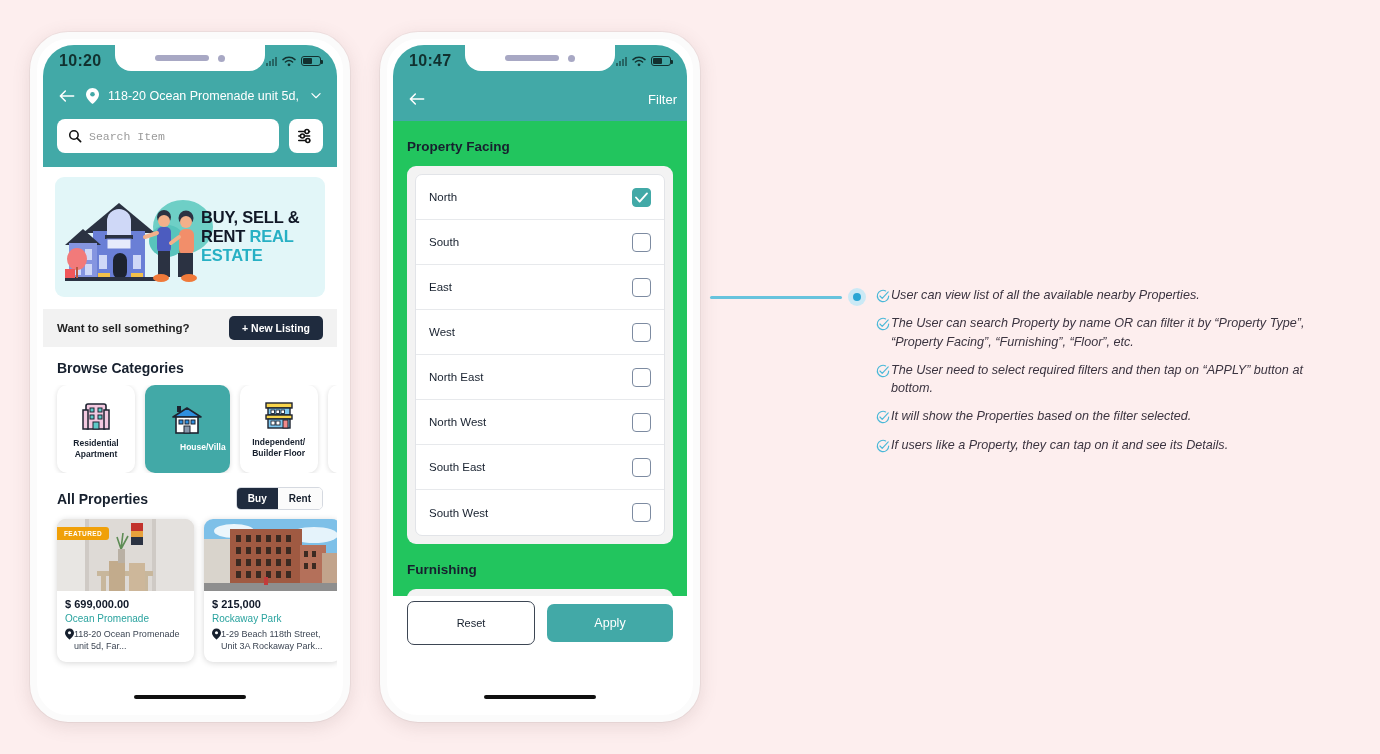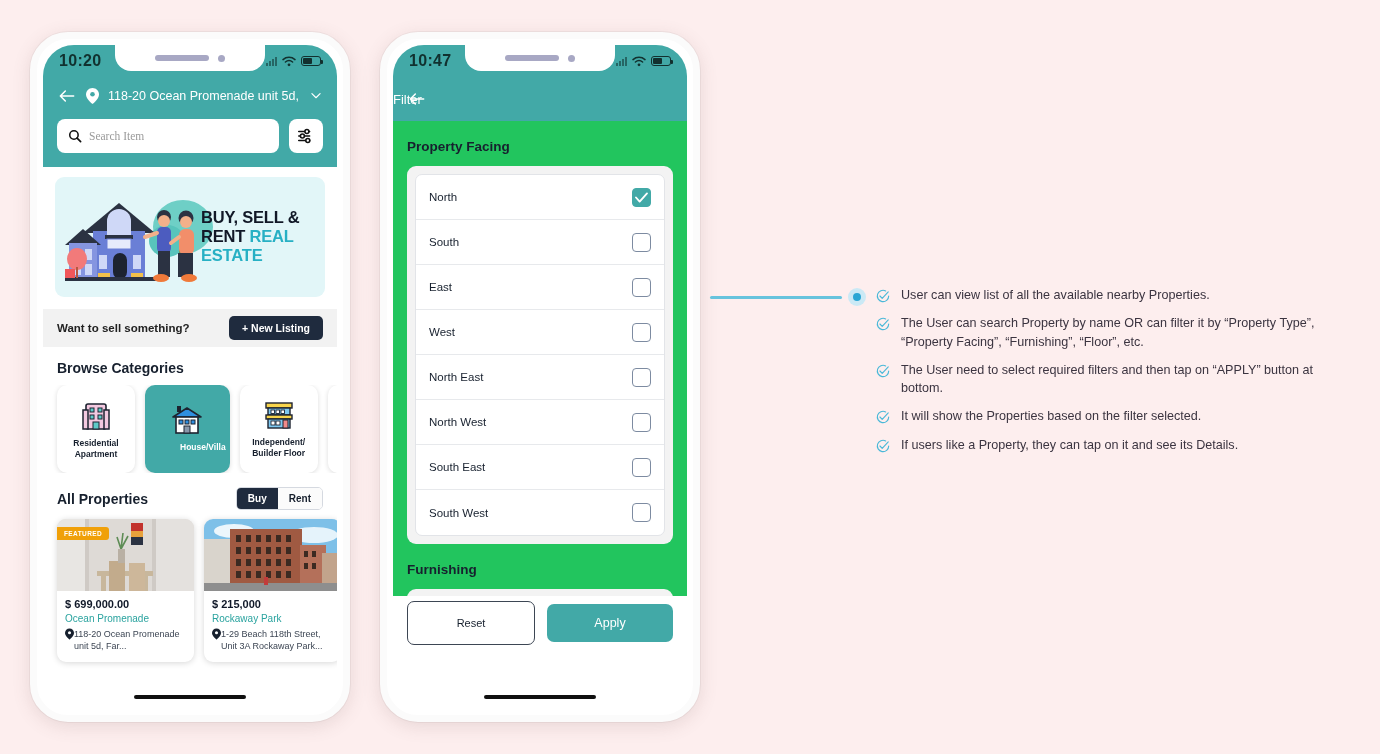--- a/index.html
+++ b/index.html
@@ -63,21 +63,21 @@
   .back-arrow { width:20px; height:20px; flex:0 0 auto; }
   .loc-text { font-size: 12.5px; flex:1; white-space:nowrap; overflow:hidden; }
   .chev { width:14px; height:14px; flex:0 0 auto; }
   .search-row { display:flex; align-items:center; gap:10px; margin-top: 6px; }
   .search-box {
     flex:1; height: 34px; background:#fff; border-radius: 8px;
     display:flex; align-items:center; gap:7px; padding: 0 11px;
   }
   .search-box input {
     border:0; outline:0; flex:1; font-size:11.5px; color:#333;
-    font-family:Liberation Serif, serif; background:transparent;
+    font-family:Liberation Mono, monospace; background:transparent;
   }
   .search-box input::placeholder { color:#9a9a9a; }
   .filter-btn {
     width:34px; height:34px; background:#fff; border-radius:8px;
     display:flex; align-items:center; justify-content:center; flex:0 0 auto;
   }
 
   
   .home-body { height: 553px; overflow: hidden; background:#fff; }
   .banner-wrap { padding: 10px 12px 12px; background:#fff; }
@@ -144,21 +144,21 @@
     position:absolute; left:50%; bottom: 10px; transform:translateX(-50%);
     width: 112px; height: 4px; border-radius:3px; background:#101010;
   }
 
   
   .filter-appbar {
     background:#42a9a7; height: 44px; display:flex; align-items:center; padding: 0 14px;
     position:relative; color:#fff;
   }
   .filter-title {
-    position:absolute; left:0; right:16px; text-align:left; font-size:13px; color:#fff;
+    position:absolute; left:0; right:10px; text-align:right; font-size:13px; color:#fff;
   }
   .filter-body { height: 543px; overflow:hidden; background:#22c55e; padding: 0 14px; position:relative; }
   .fgroup-title { font-size: 13.5px; font-weight:bold; color:#17202e; padding: 18px 0 12px; }
   .fgroup {
     background:#f3f3f3; border-radius:9px; padding: 8px;
   }
   .fcard { background:#fff; border:1px solid #e2e4e8; border-radius:7px; overflow:hidden; }
   .frow {
     height: 45px; display:flex; align-items:center; justify-content:space-between;
     padding: 0 13px; border-bottom: 1px solid #e7e9ec;
@@ -188,21 +188,21 @@
     position:absolute; left: 710px; top: 296px; width: 132px; height: 2.5px;
     background:#67c3dd; border-radius:2px;
   }
   .bullet-dot {
     position:absolute; left: 848px; top: 288px; width: 18px; height: 18px;
     border-radius:50%; background:#cbe9f5;
     display:flex; align-items:center; justify-content:center;
   }
   .bullet-dot i { width:8px; height:8px; border-radius:50%; background:#2ba6d4; display:block; }
   .notes { position:absolute; left: 876px; top: 286px; width: 470px; }
-  .note { display:flex; gap:11px; margin-bottom: 10px; }
+  .note { display:flex; gap:1px; margin-bottom: 10px; font-style: italic; }
   .note .ico { flex:0 0 14px; margin-top:3px; }
   .note .txt {
     font-size: 12.6px; color:#3b3440; line-height: 1.45;
     font-family:"Liberation Sans", sans-serif;
   }
 </style>
 </head>
 <body>
 
 <div class="stage">

